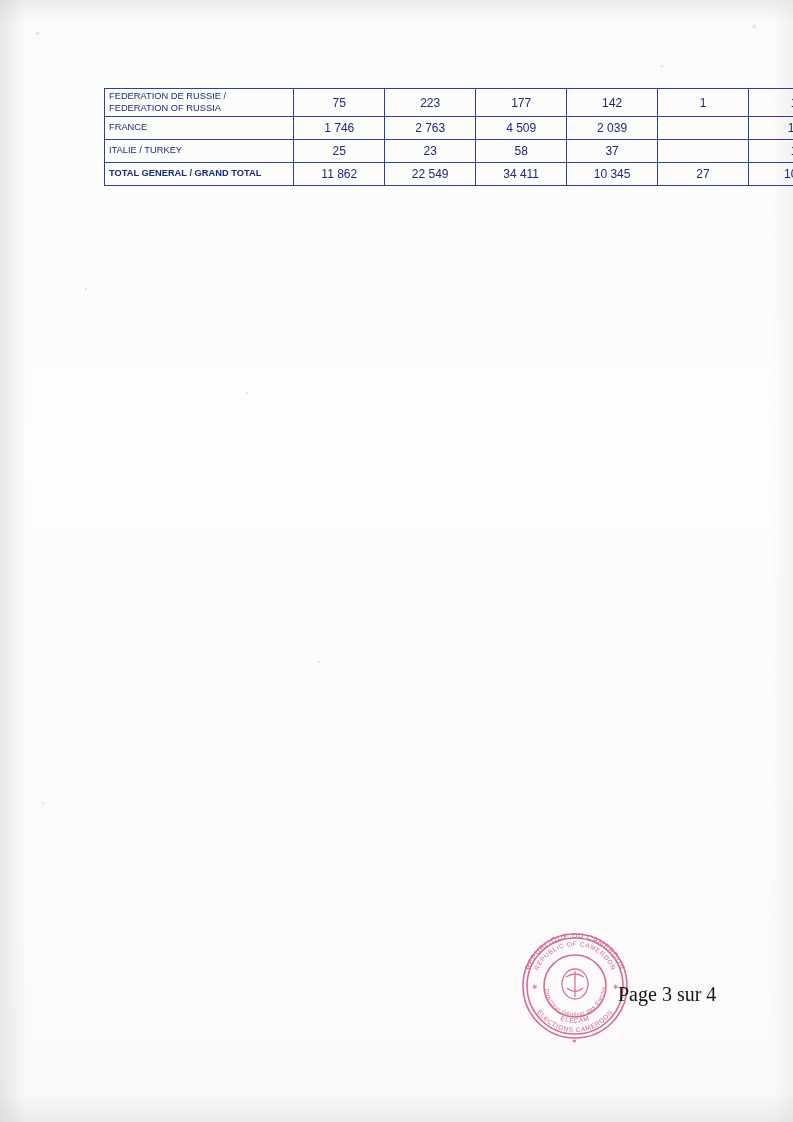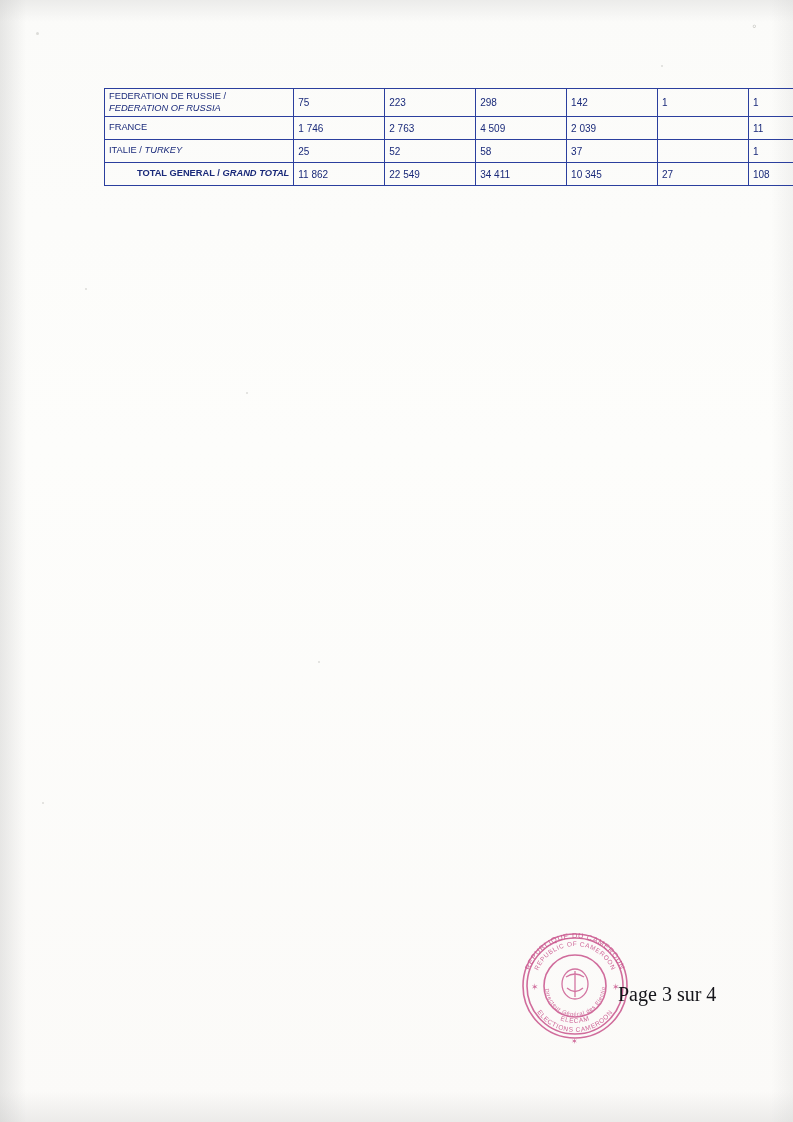--- a/index.html
+++ b/index.html
@@ -75,32 +75,31 @@
     height: 18px;
   }
   td.country {
     width: 170px;
     text-align: left;
     padding-left: 6px;
     line-height: 1.25;
     font-size: 9.3px;
   }
   td.num {
-    text-align: left;
+    text-align: center;
     width: 77px;
-    font-size: 10px;
+    font-size: 12px;
   }
   .it {
-    font-style: italic;
   }
   tr.total td {
     font-weight: normal;
   }
   tr.total td.country {
-    text-align: right;
+    text-align: left;
     font-weight: bold;
   }
   .line2 {
     display: block;
   }
 
   
   .stamp {
     position: absolute;
     left: 505px;
@@ -147,21 +146,21 @@
   <div class="table-wrap">
     <table class="data">
       <tbody>
         <tr>
           <td class="country">
             <span>FEDERATION DE RUSSIE /</span>
             <span class="line2 it">FEDERATION OF RUSSIA</span>
           </td>
           <td class="num">75</td>
           <td class="num">223</td>
-          <td class="num">298</td>
+          <td class="num">177</td>
           <td class="num">142</td>
           <td class="num">1</td>
           <td class="num">1</td>
         </tr>
         <tr>
           <td class="country">
             <span>FRANCE</span>
           </td>
           <td class="num">1 746</td>
           <td class="num">2 763</td>
@@ -169,21 +168,21 @@
           <td class="num">2 039</td>
           <td class="num"></td>
           <td class="num">11</td>
         </tr>
         <tr>
           <td class="country">
             <span>ITALIE /</span>
             <span class="it">TURKEY</span>
           </td>
           <td class="num">25</td>
-          <td class="num">52</td>
+          <td class="num">23</td>
           <td class="num">58</td>
           <td class="num">37</td>
           <td class="num"></td>
           <td class="num">1</td>
         </tr>
         <tr class="total">
           <td class="country">
             <span>TOTAL GENERAL /</span>
             <span class="it">GRAND TOTAL</span>
           </td>

